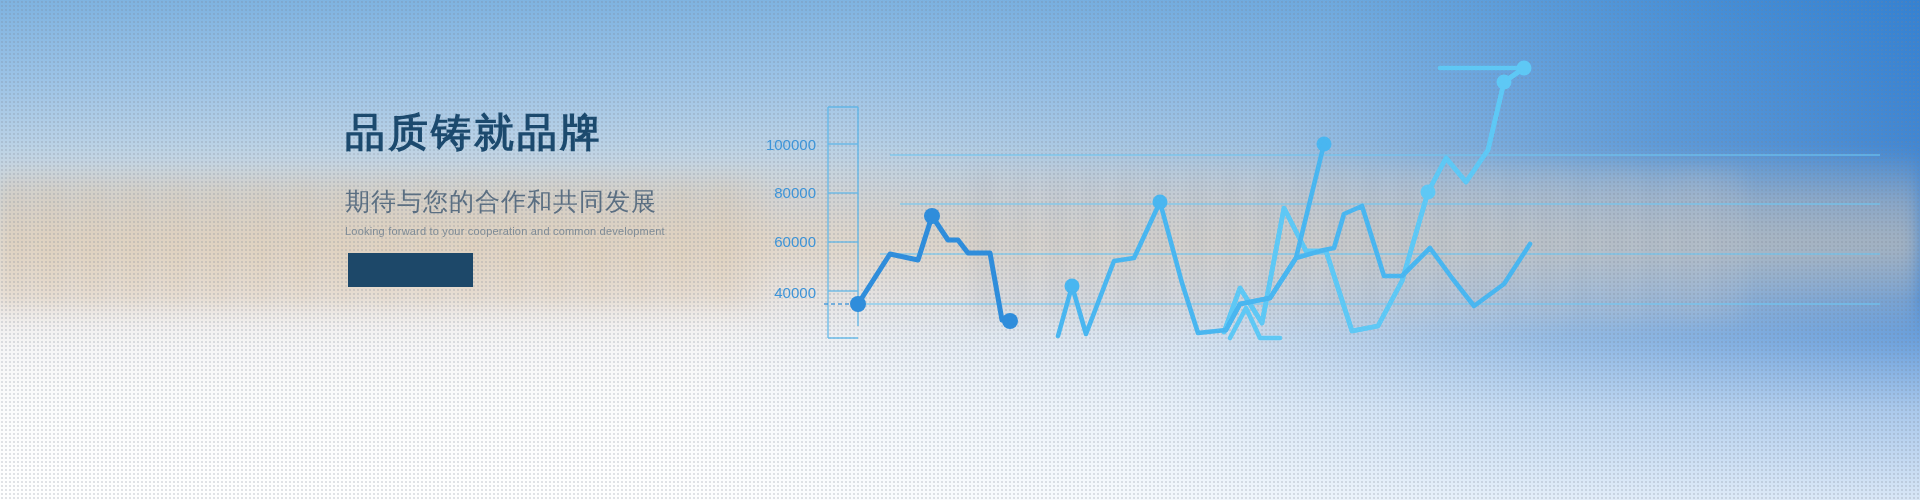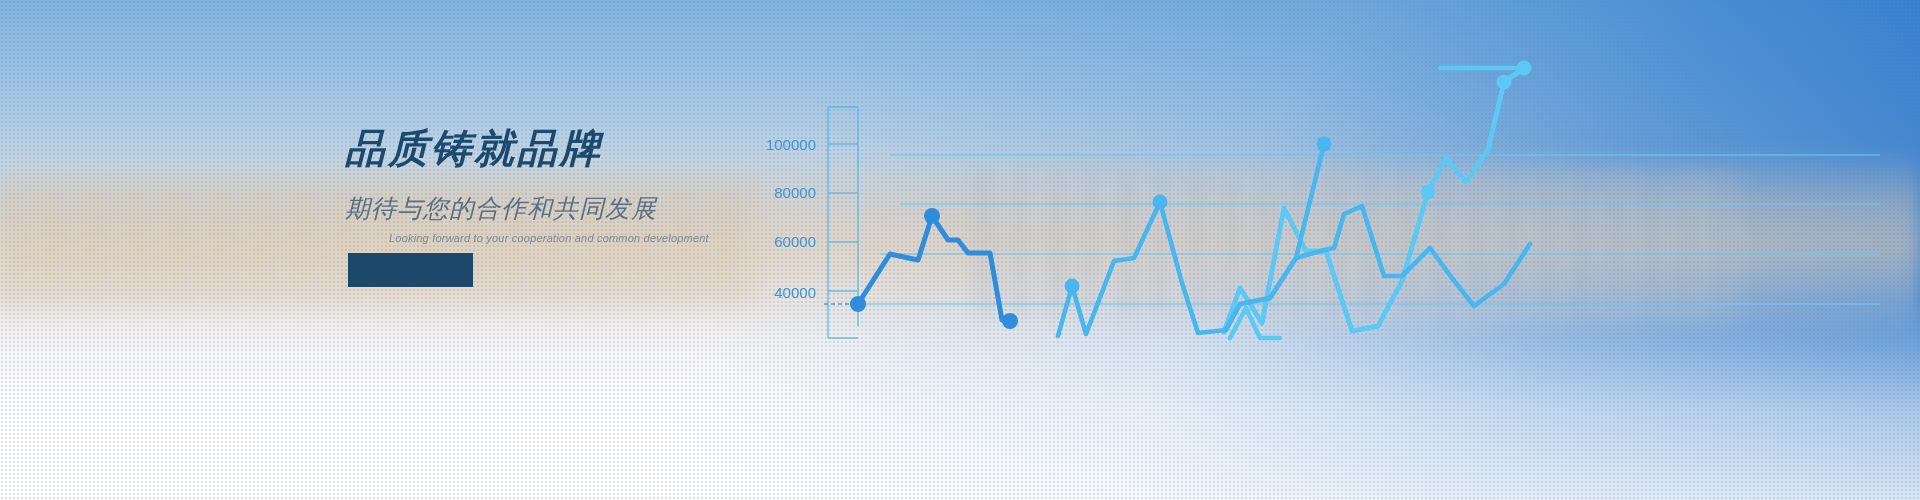--- a/index.html
+++ b/index.html
@@ -75,44 +75,43 @@
   .bg-dots {
     position:absolute; inset:0;
     background-image:
       radial-gradient(rgba(120,130,145,0.22) 0.9px, rgba(0,0,0,0) 1.1px);
     background-size:4px 4px;
     background-position:0 0;
     pointer-events:none;
   }
 
   
-  .copy { position:absolute; left:345px; top:128px; width:330px;font-style:italic; }
+  .copy { position:absolute; left:345px; top:112px; width:330px; }
   .headline {
     font-size:40px;
     line-height:1.0;
     letter-spacing:3px;
     color:#1c4a6e;
     font-weight:700;
     white-space:nowrap;
   }
   .subline {
-    margin-top:24px;
+    margin-top:33px;
     font-size:25px;
     letter-spacing:1px;
     color:#5b6f82;
     font-weight:400;
     white-space:nowrap;
   }
   .engline {
     margin-top:7px;
     font-size:11px;
     letter-spacing:0.2px;
     color:#7e8b96;
     white-space:nowrap;
-    margin-left:44px;
   }
   .cta {
     position:absolute; left:348px; top:253px;
     width:125px; height:34px;
     background:#1d4869;
     border:none;
     cursor:pointer;
     display:block;
     color:#ffffff;
     font-size:13px;

